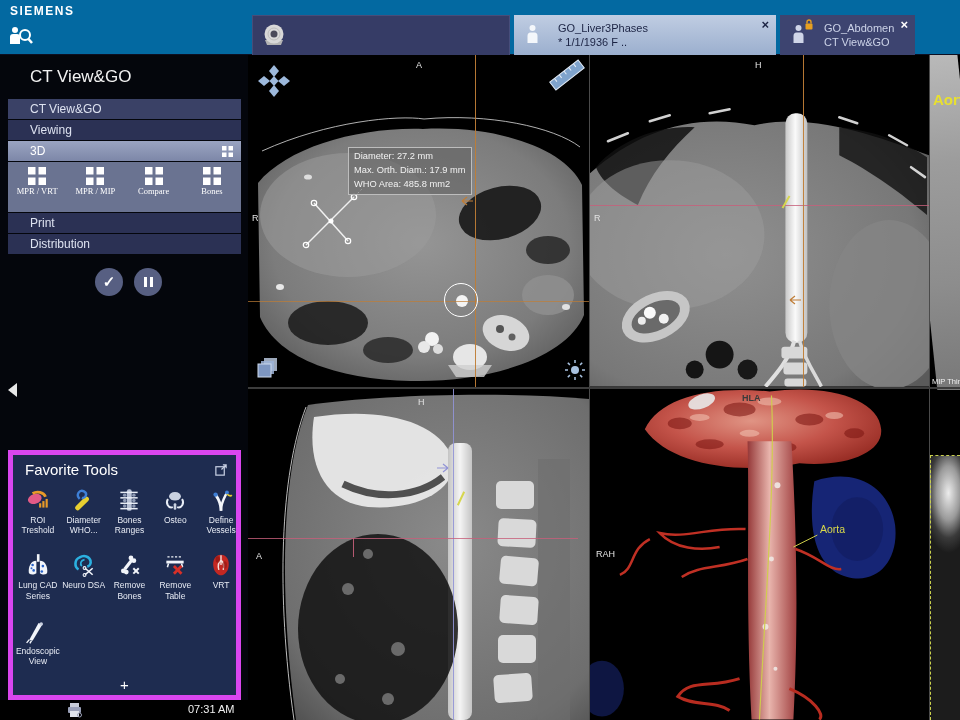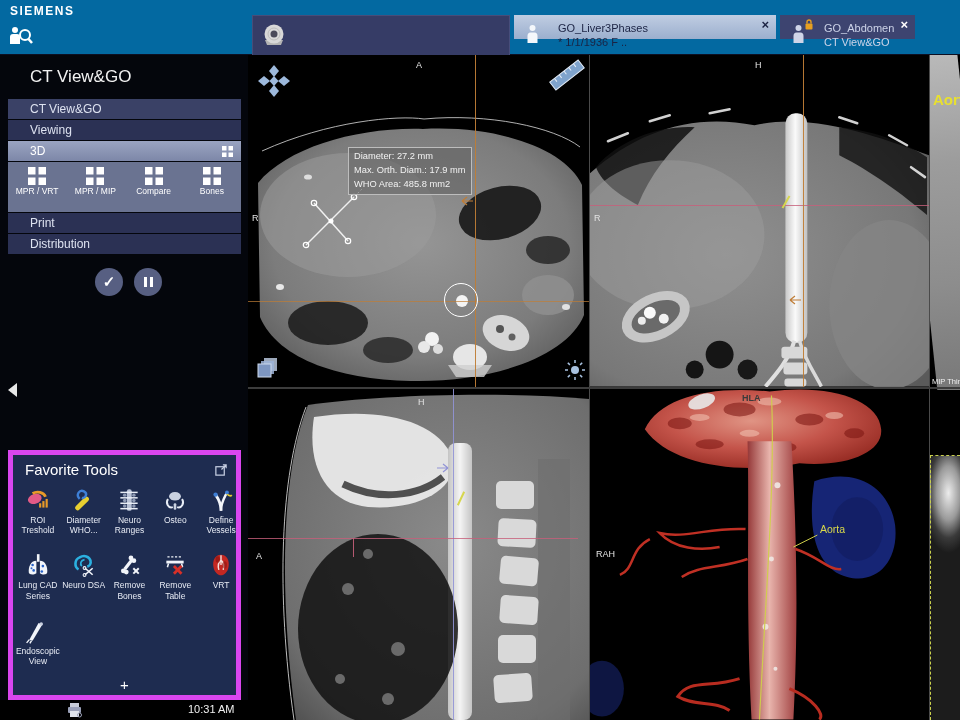--- a/index.html
+++ b/index.html
@@ -3,40 +3,40 @@
 <meta charset="utf-8">
 <style>
   html,body{margin:0;padding:0;}
   body{width:960px;height:720px;background:#000;font-family:"Liberation Sans",sans-serif;overflow:hidden;position:relative;}
 
   
   #topbar{position:absolute;left:0;top:0;width:960px;height:55px;background:#0369a1;border-bottom:1px solid #0c0f22;box-sizing:border-box;}
   #brand{position:absolute;left:10px;top:4px;color:#fff;font-weight:bold;font-size:12px;letter-spacing:1.5px;}
   #patient-search{position:absolute;left:8px;top:24px;width:26px;height:26px;cursor:pointer;}
   #midbar{position:absolute;left:252px;top:15px;width:258px;height:40px;background:#363c66;border:1px solid #474d7a;border-bottom:none;box-sizing:border-box;}
-  .tab{position:absolute;top:15px;height:24px;box-sizing:border-box;cursor:pointer;}
+  .tab{position:absolute;top:15px;height:40px;box-sizing:border-box;cursor:pointer;}
   #tab1{left:514px;width:262px;background:linear-gradient(#c0cde2,#9bafce);color:#1b2343;}
   #tab2{left:780px;width:135px;background:#3d4470;color:#ccd3e8;}
   .tab-person{position:absolute;left:12px;top:9px;}
   .tab-text{position:absolute;left:44px;top:6px;font-size:11px;line-height:1.3;white-space:nowrap;overflow:hidden;width:200px;}
   #tab2 .tab-text{width:75px;}
   .tab-close{position:absolute;right:7px;top:2px;font-size:13px;font-weight:bold;cursor:pointer;}
   #tab2 .tab-close{color:#fff;}
   .lock{position:absolute;left:24px;top:4px;}
 
   
   #sidebar{position:absolute;left:0;top:55px;width:248px;height:645px;background:#04060c;}
   #app-title{position:absolute;left:30px;top:12px;color:#f2f2f2;font-size:17px;}
   #menu{position:absolute;left:8px;top:44px;width:233px;}
   .mrow{height:20px;margin-bottom:1px;display:flex;align-items:center;padding-left:22px;box-sizing:border-box;font-size:12px;color:#dde2f0;cursor:pointer;position:relative;}
   .mrow.hdr{background:#3a4166;}
   .mrow.itm{background:#2b3154;}
   .mrow.sel{background:linear-gradient(#9aa4c1,#7d87a8);color:#fff;}
   .mrow .row-grid-icon{position:absolute;right:8px;top:4.5px;}
-  #subpanel{height:50px;margin-bottom:1px;background:#6a7391;display:flex;gap:6px;padding:5px 3px 0 3px;box-sizing:border-box;}
+  #subpanel{height:50px;margin-bottom:1px;background:#6a7391;display:flex;gap:6px;padding:5px 3px 0 3px;box-sizing:border-box;font-family:Liberation Serif, serif;}
   .layout-btn{width:53px;display:flex;flex-direction:column;align-items:center;color:#fff;font-size:8.5px;line-height:1.1;text-align:center;cursor:pointer;}
   .layout-btn svg{margin-bottom:2px;}
   .cirbtn{position:absolute;width:28px;height:28px;border-radius:50%;background:#575f82;color:#fff;display:flex;align-items:center;justify-content:center;cursor:pointer;}
   #btn-ok{left:95px;top:213px;font-size:15px;font-weight:bold;}
   #btn-pause{left:134px;top:213px;gap:3px;}
   .pbar{width:3px;height:10px;background:#fff;display:block;}
   #collapse{position:absolute;left:1px;top:383px;width:0;height:0;border:7px solid transparent;border-right:9px solid #e8e8e8;cursor:pointer;}
 
   
   #fav{position:absolute;left:8px;top:395px;width:233px;height:250px;background:#1e2c50;border:5px solid #d946ef;box-sizing:border-box;}
@@ -233,21 +233,21 @@
             </g>
           <g fill="#8e9ab4">
               <circle cx="8" cy="7.5" r="1.6"></circle>
               <circle cx="16.5" cy="7.5" r="1.6"></circle>
               <circle cx="8" cy="12.5" r="1.6"></circle>
               <circle cx="16.5" cy="12.5" r="1.6"></circle>
               <circle cx="8" cy="17.5" r="1.6"></circle>
               <circle cx="16.5" cy="17.5" r="1.6"></circle>
             </g>
         </svg>
-        <span class="fav-label">Neuro Ranges</span>
+        <span class="fav-label">Bones Ranges</span>
       </div>
       <div class="fav-tool">
         <svg width="26" height="26" viewBox="0 0 24 24">
           <ellipse cx="12" cy="8.5" rx="5.5" ry="4" fill="#c9d1e0"></ellipse>
           <path d="M5.5,11 C3,15 6,20 10,18.5 M18.5,11 C21,15 18,20 14,18.5" stroke="#e8edf6" stroke-width="1.8" fill="none"></path>
           <rect x="10.8" y="15" width="2.4" height="6" rx="1" fill="#c9d1e0"></rect>
         </svg>
         <span class="fav-label">Osteo</span>
       </div>
       <div class="fav-tool">
@@ -340,21 +340,21 @@
 
 <div id="collapse"></div>
 
 <div id="statusbar">
   <svg id="printer" width="18" height="16" viewBox="0 0 18 16">
     <rect x="4" y="1" width="9" height="4" fill="#c8ccd8"></rect>
     <rect x="2" y="5" width="13" height="6" rx="1" fill="#9aa0b8"></rect>
     <rect x="4" y="9" width="9" height="6" fill="#e0e4ec"></rect>
     <circle cx="13.5" cy="13" r="2" fill="none" stroke="#9aa0b8" stroke-width="1"></circle>
   </svg>
-  <div id="status-time">10:31 AM</div>
+  <div id="status-time">07:31 AM</div>
 </div>
 
 <div id="viewer">
 
   <div id="q1" class="quad">
     <svg width="341" height="332" viewBox="0 0 341 332">
       <defs>
         <radialGradient id="g1b" cx="50%" cy="45%" r="65%">
             <stop offset="0" stop-color="#959595"></stop>
             <stop offset=".7" stop-color="#7c7c7c"></stop>

